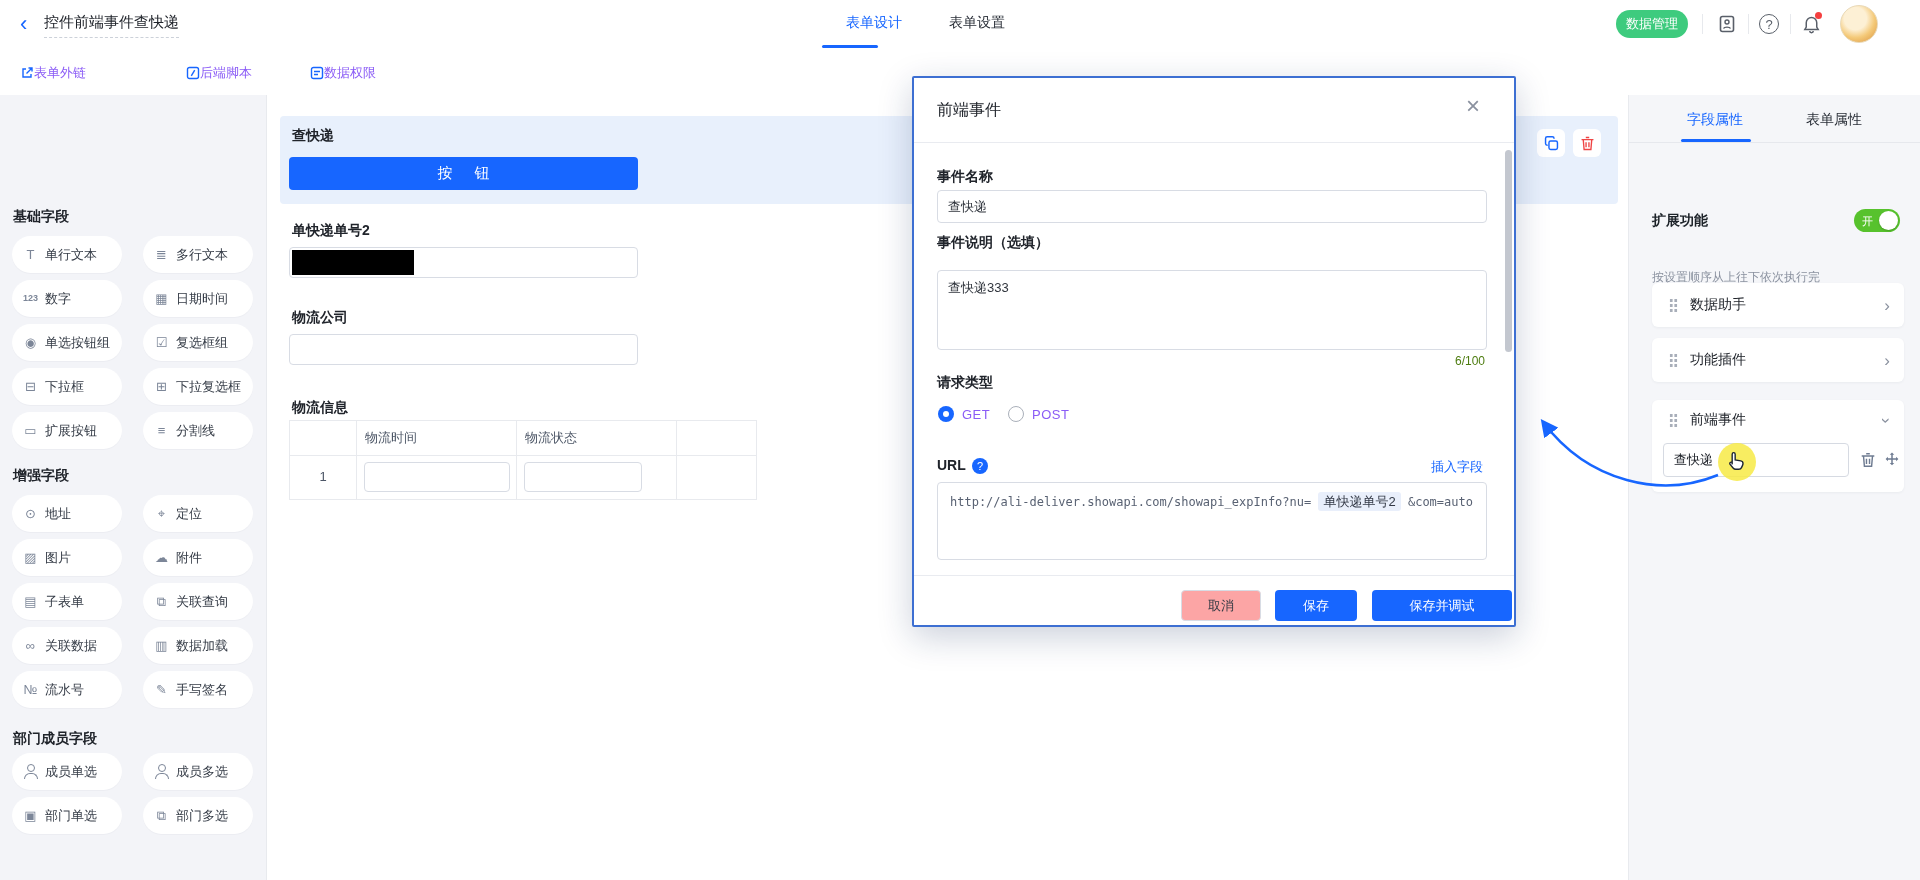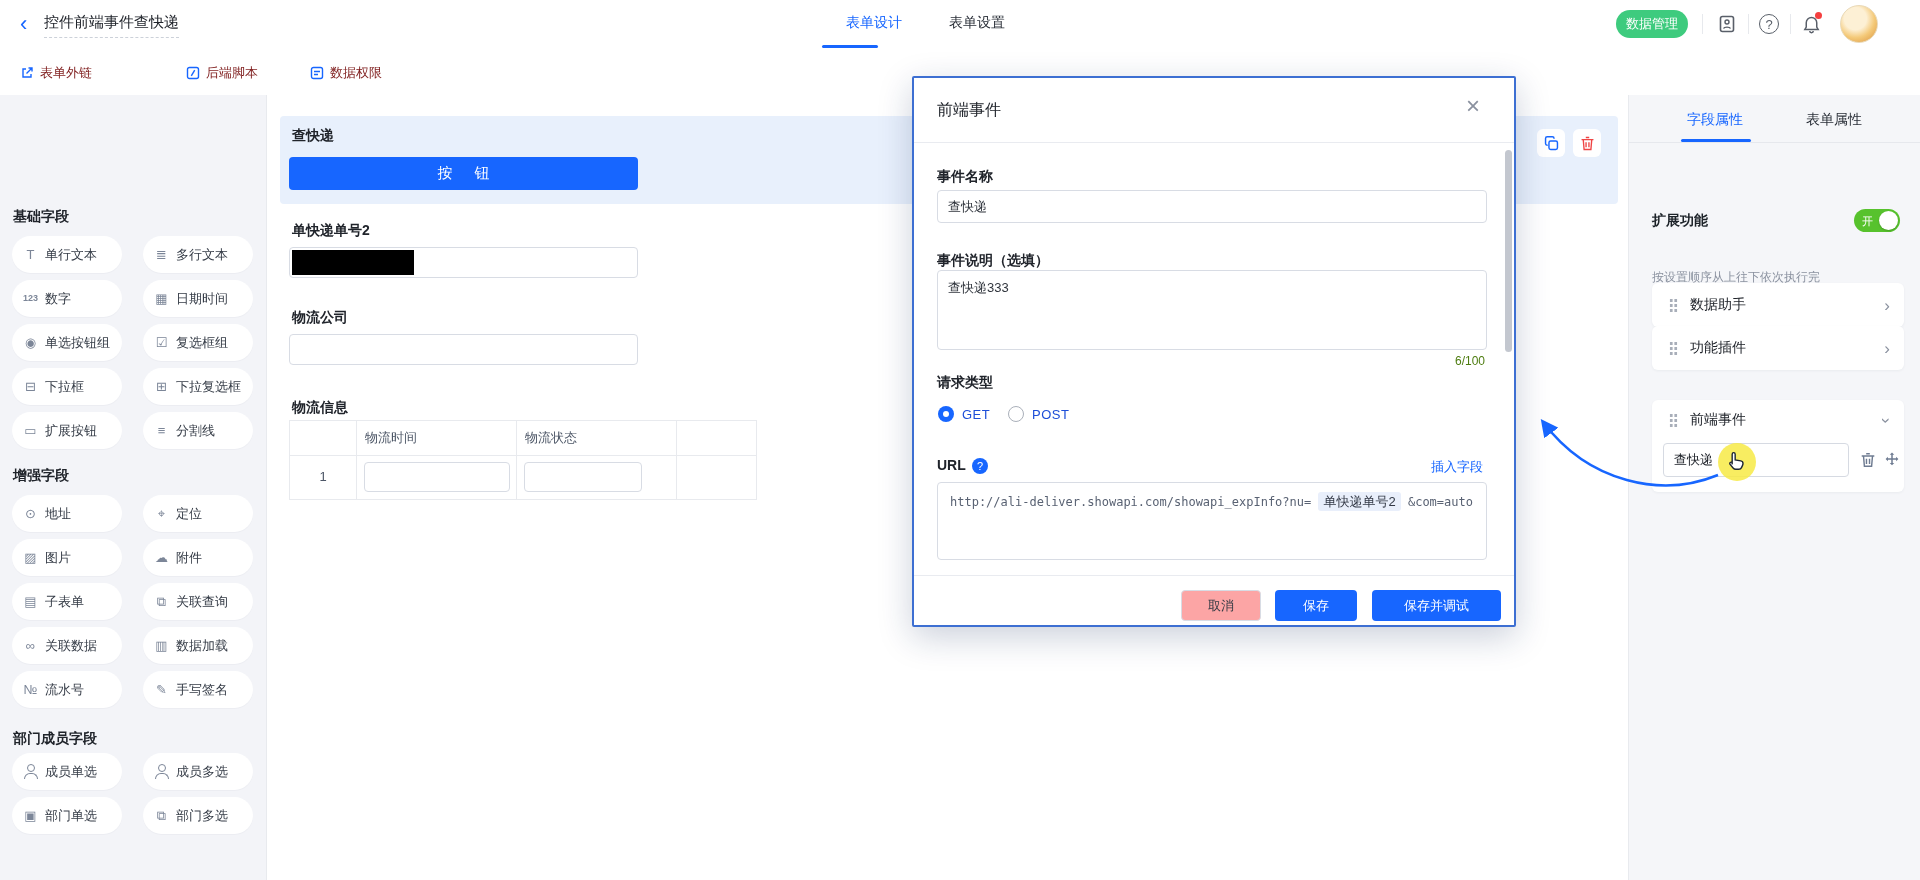--- a/index.html
+++ b/index.html
@@ -16,21 +16,21 @@
               font-size:13px;display:flex;align-items:center;justify-content:center;cursor:pointer;}
   .vsep{position:absolute;top:14px;width:1px;height:20px;background:#e7e9ed;}
   .hicon{position:absolute;top:11px;width:26px;height:26px;display:flex;align-items:center;justify-content:center;cursor:pointer;}
   .help-circ{width:20px;height:20px;border:1.6px solid #595f69;border-radius:50%;display:flex;align-items:center;justify-content:center;
              font-size:13px;color:#595f69;box-sizing:border-box;}
   .reddot{position:absolute;right:2px;top:1px;width:7px;height:7px;border-radius:50%;background:#f53f3f;}
   .avatar{position:absolute;left:1840px;top:5px;width:36px;height:36px;border-radius:50%;
           background:radial-gradient(circle at 40% 35%,#fdf0d5 0 35%,#f4c978 60%,#d88f3a);border:1px solid #e9d9b8;cursor:pointer;}
   
   .toolbar{position:absolute;left:0;top:49px;width:1920px;height:46px;background:#fff;border-bottom:1px solid #ebedf1;}
-  .tlink{position:absolute;top:15px;display:flex;align-items:center;gap:6px;color:#7f1d1d;font-size:13px;cursor:pointer;}
+  .tlink{position:absolute;top:15px;display:flex;align-items:center;color:#8b5cf6;font-size:13px;cursor:pointer;}
   .btn-outline{position:absolute;top:59px;height:29px;border-radius:15px;border:1px solid #1766ff;color:#1766ff;background:#fff;
                font-size:13px;display:flex;align-items:center;justify-content:center;box-sizing:border-box;cursor:pointer;}
   .btn-solid{position:absolute;top:59px;height:29px;border-radius:15px;background:#1766ff;color:#fff;
              font-size:13px;display:flex;align-items:center;justify-content:center;cursor:pointer;}
   .share-circ{position:absolute;left:1858px;top:59px;width:29px;height:29px;border-radius:50%;background:#1766ff;
               display:flex;align-items:center;justify-content:center;cursor:pointer;}
   
   .palette{position:absolute;left:0;top:95px;width:267px;height:785px;background:#f3f4f8;border-right:1px solid #e8eaee;box-sizing:border-box;}
   .ptitle{position:absolute;left:13px;font-size:14px;font-weight:bold;color:#20242b;}
   .pill{position:absolute;width:110px;height:37px;border-radius:19px;background:#fff;display:flex;align-items:center;
@@ -85,21 +85,21 @@
   .m-close{position:absolute;left:552px;top:14px;font-size:24px;color:#8a919f;cursor:pointer;}
   .m-div{position:absolute;left:0;width:600px;height:1px;background:#e9ebf0;}
   .m-label{position:absolute;left:23px;font-size:14px;font-weight:bold;color:#20242b;}
   .m-input{position:absolute;left:23px;width:550px;border:1px solid #d8dce4;border-radius:4px;font-size:13px;color:#30353d;
            padding:8px 10px;box-sizing:border-box;font-family:inherit;background:#fff;resize:none;}
   .m-counter{position:absolute;right:29px;top:276px;font-size:12px;color:#4d7c0f;}
   .radio{position:absolute;width:16px;height:16px;border-radius:50%;box-sizing:border-box;cursor:pointer;}
   .radio.sel{background:#1766ff;border:none;}
   .radio.sel::after{content:"";position:absolute;left:5px;top:5px;width:6px;height:6px;border-radius:50%;background:#fff;}
   .radio.unsel{border:1.6px solid #aab0ba;background:#fff;}
-  .rlabel{position:absolute;top:329px;font-size:13px;color:#1d4ed8;letter-spacing:.5px;}
+  .rlabel{position:absolute;top:329px;font-size:13px;color:#8b5cf6;letter-spacing:.5px;}
   .qcirc{position:absolute;left:58px;top:380px;width:16px;height:16px;border-radius:50%;background:#1766ff;color:#fff;font-size:11px;
          display:flex;align-items:center;justify-content:center;cursor:pointer;}
   .insert{position:absolute;right:31px;top:380px;font-size:13px;color:#1766ff;cursor:pointer;}
   .urlbox{position:absolute;left:23px;top:404px;width:550px;height:78px;border:1px solid #d8dce4;border-radius:4px;box-sizing:border-box;
           padding:10px 12px;font-family:"DejaVu Sans Mono","Liberation Mono",monospace;font-size:12px;color:#596273;cursor:text;}
   .urlchip{background:#e9effb;border-radius:3px;padding:2px 5px;font-family:"Liberation Sans","DejaVu Sans",sans-serif;
            font-size:13px;color:#323845;}
   .m-btn{position:absolute;top:512px;height:31px;border-radius:4px;font-size:13px;display:flex;align-items:center;justify-content:center;
          box-sizing:border-box;cursor:pointer;}
   .m-btn.ghost{left:267px;width:80px;border:1px solid #d8dce4;background:#fca5a5;color:#333a44;}
@@ -341,21 +341,21 @@
     </div>
     <div class="hint">按设置顺序从上往下依次执行完</div>
 
     <div class="icard" style="top:188px;height:44px;">
       <div class="row">
         <span class="drag"></span>
         <span class="ilabel">数据助手</span>
         <span class="chev">›</span>
       </div>
     </div>
-    <div class="icard" style="top:231px;height:44px;">
+    <div class="icard" style="top:243px;height:44px;">
       <div class="row">
         <span class="drag"></span>
         <span class="ilabel">功能插件</span>
         <span class="chev">›</span>
       </div>
     </div>
     <div class="icard" style="top:305px;height:92px;">
       <div class="row" style="height:40px;">
         <span class="drag"></span>
         <span class="ilabel">前端事件</span>
@@ -376,21 +376,21 @@
   </div>
 
   <div class="modal">
     <div class="m-title">前端事件</div>
     <div class="m-close">×</div>
     <div class="m-div" style="top:64px;"></div>
 
     <div class="m-label" style="top:90px;">事件名称</div>
     <input class="m-input" style="top: 112px; height: 33px;" value="查快递">
 
-    <div class="m-label" style="top:174px;">事件说明（选填）</div>
+    <div class="m-label" style="top:156px;">事件说明（选填）</div>
     <textarea class="m-input" style="top: 192px; height: 80px;">查快递333</textarea>
     <div class="m-counter">6/100</div>
 
     <div class="m-label" style="top:296px;">请求类型</div>
     <span class="radio sel" style="left:24px;top:328px;"></span>
     <span class="rlabel" style="left:48px;">GET</span>
     <span class="radio unsel" style="left:94px;top:328px;"></span>
     <span class="rlabel" style="left:118px;">POST</span>
 
     <div class="m-label" style="top:379px;">URL</div>
@@ -399,21 +399,21 @@
 
     <div class="urlbox">
       <span>http://ali-deliver.showapi.com/showapi_expInfo?nu=</span>
       <span class="urlchip">单快递单号2</span>
       <span>&amp;com=auto</span>
     </div>
 
     <div class="m-div" style="top:497px;"></div>
     <div class="m-btn ghost">取消</div>
     <div class="m-btn prim" style="left:361px;width:82px;">保存</div>
-    <div class="m-btn prim" style="left:458px;width:129px;">保存并调试</div>
+    <div class="m-btn prim" style="left:458px;width:140px;">保存并调试</div>
 
     <div class="m-scroll"></div>
   </div>
 
   <svg class="annot" width="1920" height="880" viewBox="0 0 1920 880">
     <defs>
       <marker id="ah" markerWidth="7" markerHeight="7" refX="5.5" refY="3.5" orient="auto">
         <path d="M0 0L7 3.5L0 7z" fill="#1766ff"></path>
       </marker>
     </defs>

